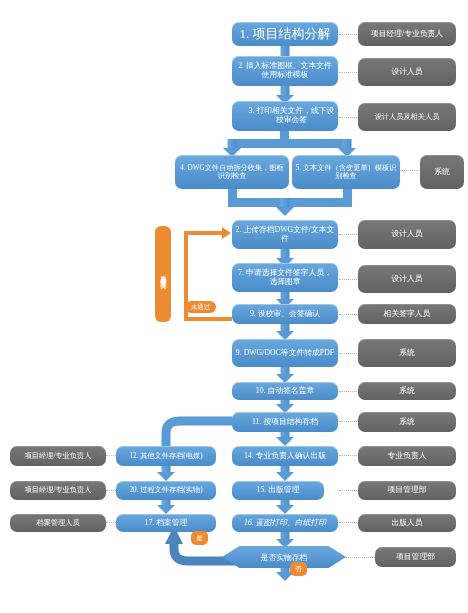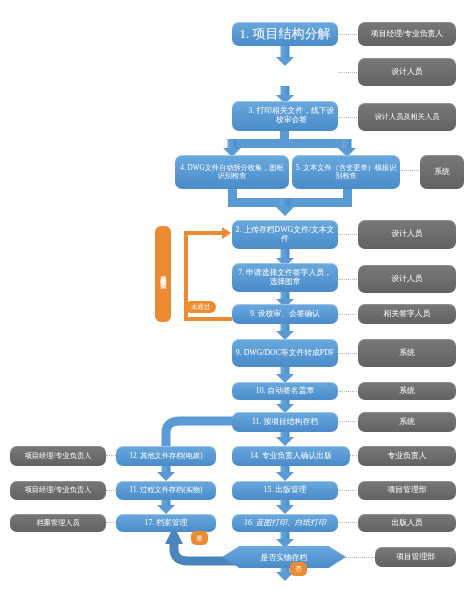--- a/index.html
+++ b/index.html
@@ -197,20 +197,21 @@
   <div class="o-seg-v" style="left:184px;top:231px;height:90px;"></div>
   <div class="o-seg-h" style="left:184px;top:231px;width:40px;"></div>
   <div class="o-seg-h" style="left:184px;top:317px;width:48px;"></div>
   <div class="o-head" style="left:222px;top:227px;"></div>
 
   <div class="orange-vtag tag-t" style="left:155px;top:226px;width:16px;height:96px;">重新修改再次提交</div>
   <div class="orange-tag tag-t" style="left:185px;top:301px;width:31px;height:12px;">未通过</div>
 
   <div class="node blue t11" style="left:232px;top:22px;width:106px;height:24px;">1. 项目结构分解</div>
 
+  <div class="node blue t10" style="left:232px;top:56px;width:106px;height:30px;">2. 插入标准图框、文本文件使用标准模板</div>
 
   <div class="node blue t10" style="left:232px;top:101px;width:106px;height:30px;padding-left:16px;">3. 打印相关文件，线下设校审会签</div>
 
   <div class="node blue t9" style="left:175px;top:155px;width:114px;height:34px;">4. DWG文件自动拆分收集，图框识别检查</div>
 
   <div class="node blue t9" style="left:292px;top:155px;width:108px;height:34px;">5. 文本文件（含变更单）模板识别检查</div>
 
   <div class="node blue t10" style="left:232px;top:220px;width:106px;height:29px;">2. 上传存档DWG文件/文本文件</div>
 
   <div class="node blue t10" style="left:232px;top:263px;width:106px;height:29px;font-family:Liberation Serif, serif;">7. 申请选择文件签字人员，选择图章</div>
@@ -218,25 +219,25 @@
   <div class="node blue t10" style="left:232px;top:304px;width:106px;height:20px;">9. 设校审、会签确认</div>
 
   <div class="node blue t10" style="left:232px;top:339px;width:106px;height:28px;">9. DWG/DOC等文件转成PDF</div>
 
   <div class="node blue t10" style="left:232px;top:382px;width:106px;height:18px;">10. 自动签名盖章</div>
 
   <div class="node blue t10" style="left:232px;top:412px;width:106px;height:20px;">11. 按项目结构存档</div>
 
   <div class="node blue t9" style="left:116px;top:446px;width:100px;height:20px;">12. 其他文件存档(电媒)</div>
 
-  <div class="node blue t9" style="left:116px;top:481px;width:100px;height:19px;">11. 过程文件存档(实物)</div>
-
-  <div class="node blue t10" style="left:232px;top:446px;width:118px;height:20px;">14. 专业负责人确认出版</div>
-
-  <div class="node blue t10" style="left:232px;top:481px;width:106px;height:19px;">15. 出版管理</div>
+  <div class="node blue t9" style="left:116px;top:481px;width:100px;height:19px;">20. 过程文件存档(实物)</div>
+
+  <div class="node blue t10" style="left:232px;top:446px;width:106px;height:20px;">14. 专业负责人确认出版</div>
+
+  <div class="node blue t10" style="left:232px;top:481px;width:92px;height:19px;">15. 出版管理</div>
 
   <div class="node blue t10" style="left:232px;top:514px;width:106px;height:18px;font-style:italic;">16. 蓝图打印、白纸打印</div>
 
   <div class="node blue t10" style="left:116px;top:514px;width:100px;height:18px;">17. 档案管理</div>
 
   <div class="node blue t10" style="left:232px;top:581px;width:106px;height:20px;margin-top:36px;">结束</div>
 
   <div class="diamond t10" style="left:222px;top:546px;width:124px;height:22px;">是否实物存档</div>
   <div class="orange-tag tag-t" style="left:290px;top:562px;width:17px;height:14px;border-radius:5px;">否</div>
   <div class="orange-tag tag-t" style="left:191px;top:531px;width:17px;height:14px;border-radius:5px;">是</div>

